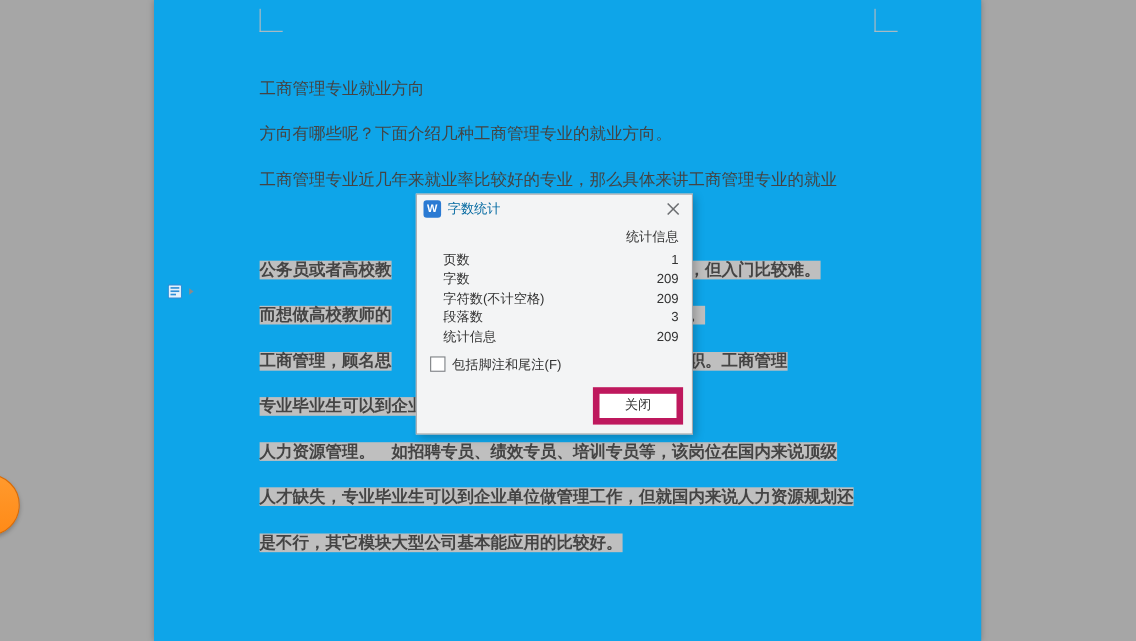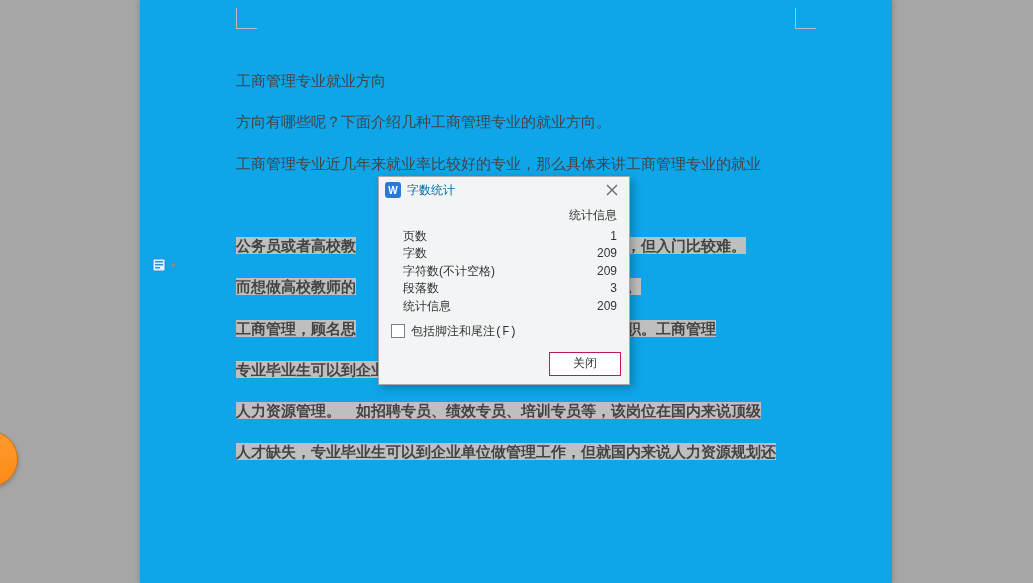--- a/index.html
+++ b/index.html
@@ -102,33 +102,33 @@
     display:flex;align-items:center;justify-content:center;
     color:#6d6f72;
     cursor:pointer;
   }
   .dlg-title .x svg{stroke:#6d6f72;stroke-width:1.4;}
   .dlg-body{padding:2px 12px 8px 12px;text-align:right;}
   .dlg-body .hdr{margin:2px 0 4px 0;color:#333;}
   .row{display:flex;justify-content:space-between;line-height:1.45;padding-left:12px;}
   .row .k{}
   .row .v{font-variant-numeric:tabular-nums;}
-  .chk{display:flex;align-items:center;margin:8px 0 0 0;font-family:Liberation Mono, monospace;}
+  .chk{display:flex;align-items:center;margin:8px 0 0 0;}
   .chk .box{
     width:12px;height:12px;border:1px solid #7b7e82;margin-right:6px;background:#fff;
   }
   .dlg-btns{
     display:flex;justify-content:flex-end;
     padding:4px 8px 8px 8px;
   }
   .btn{
     min-width:70px;
     height:22px;
     background:#fff;
-    border:1px solid #be185d;
+    border:6px solid #be185d;
     color:#333;
     font-size:12px;
     display:flex;align-items:center;justify-content:center;
     cursor:pointer;
   }
 </style>
 </head>
 <body>
 
 <div class="page">
@@ -155,20 +155,23 @@
 
     <span class="p">
       <span class="sel">专业毕业生可以到企业单位做管理工作。</span>
     </span>
 
     <span class="p">
       <span class="sel">人力资源管理。　如招聘专员、绩效专员、培训专员等，该岗位在国内来说顶级</span>
     </span>
     <span class="p">
       <span class="sel">人才缺失，专业毕业生可以到企业单位做管理工作，但就国内来说人力资源规划还</span>
+    </span>
+    <span class="p">
+      <span class="sel">是不行，其它模块大型公司基本能应用的比较好。</span>
     </span>
   </div>
 </div>
 
 <div class="gutter-icon">
   <svg width="14" height="14" viewBox="0 0 14 14">
       <rect x="1" y="1" width="12" height="12" rx="1" fill="#e6f1fb" stroke="#2f8fd7"></rect>
       <rect x="3" y="3" width="8" height="1.5"></rect>
       <rect x="3" y="6" width="8" height="1.5"></rect>
       <rect x="3" y="9" width="5" height="1.5"></rect>

